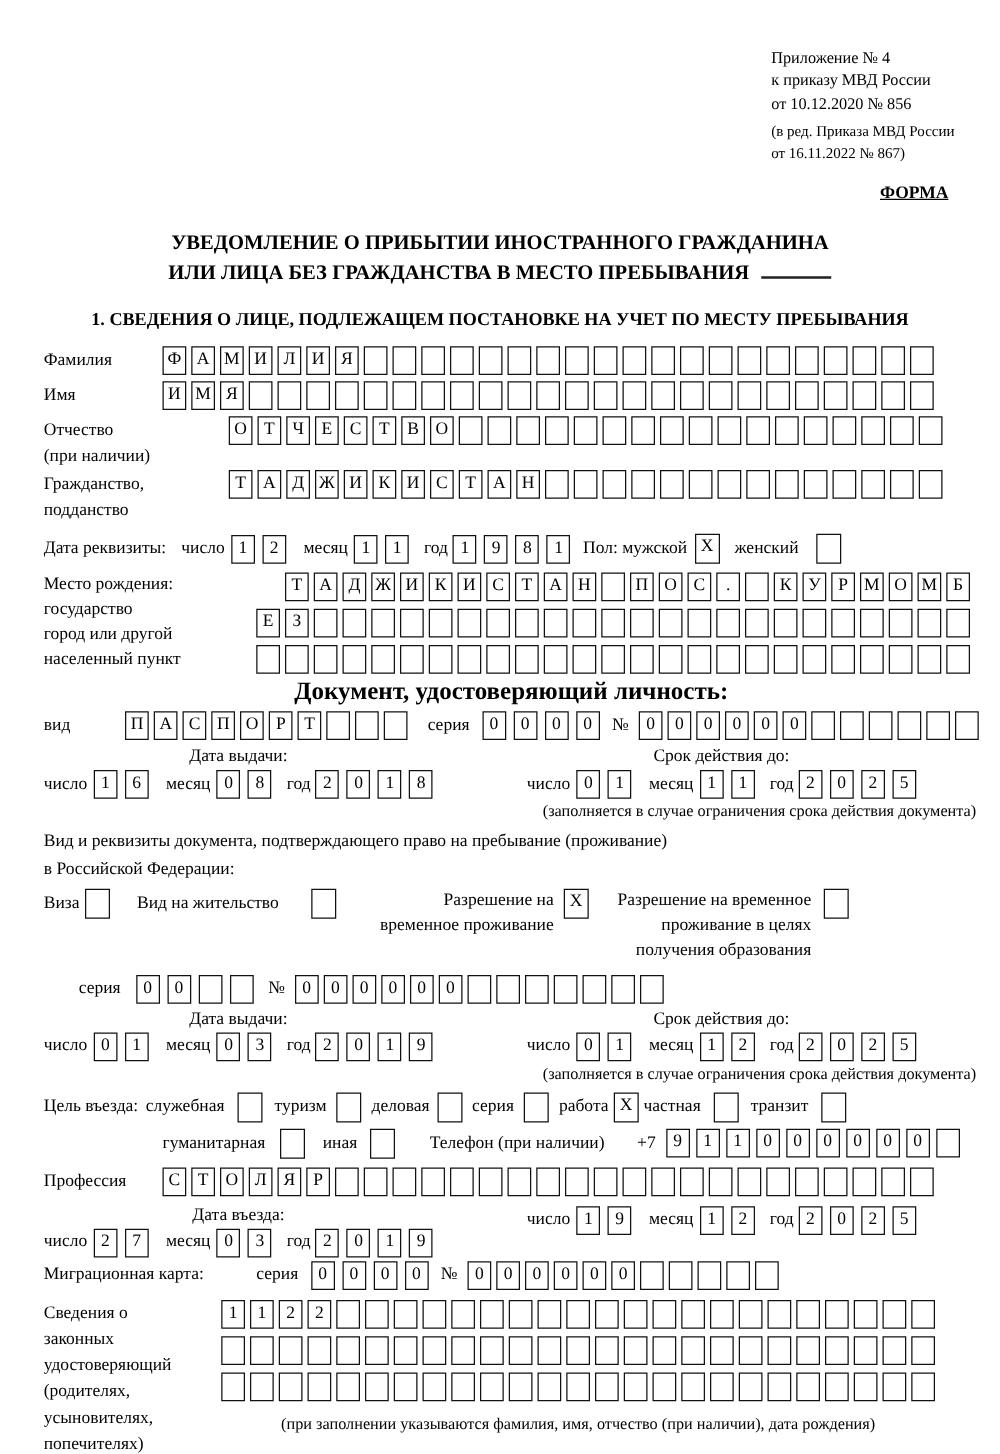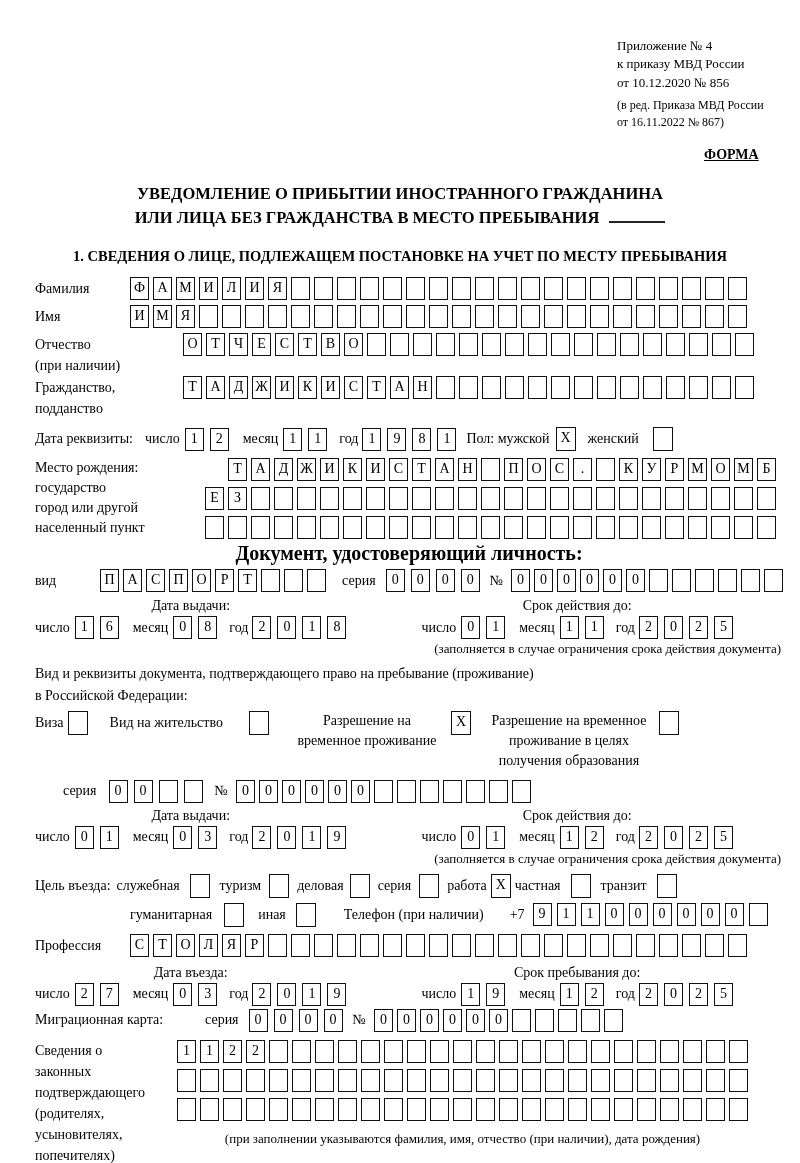--- a/index.html
+++ b/index.html
@@ -46,21 +46,21 @@
   .dg .dlab { margin-right:5px; }
   .dg .glab { margin:0 5px 0 14px; }
   .dg .ylab { margin:0 4px 0 12px; }
   .dg .cells { gap:6px; }
   .dnote { font-size:13px; text-align:right; margin-top:2px; padding-right:2px; }
 
   .intro { line-height:1.6; }
 
   .optrow { display:flex; align-items:flex-start; }
   .optlbl { line-height:24px; }
-  .optlbl.multi { line-height:1.45; text-align:center; }
+  .optlbl.multi { line-height:1.45; text-align:right; }
   .note-bottom { font-size:13px; margin-top:4px; }
 </style>
 </head>
 <body>
 
 <div class="page">
 
   <div class="hdr">
     <div>Приложение № 4</div>
     <div>к приказу МВД России</div>
@@ -603,21 +603,20 @@
             <span class="ylab">год</span>
             <span class="cells">
                 <span class="cell">2</span>
                 <span class="cell">0</span>
                 <span class="cell">1</span>
                 <span class="cell">9</span>
               </span>
           </div>
         </div>
         <div class="dcol" style="margin-left:75px">
-          <div class="dtitle">Срок пребывания до:</div>
           <div class="dg">
             <span class="dlab">число</span>
             <span class="cells">
                 <span class="cell">1</span>
                 <span class="cell">9</span>
               </span>
             <span class="glab">месяц</span>
             <span class="cells">
                 <span class="cell">1</span>
                 <span class="cell">2</span>
@@ -656,21 +655,21 @@
           <span class="cell"></span>
           <span class="cell"></span>
           <span class="cell"></span>
         </span>
     </div>
 
     <div class="frow">
       <span class="lab" style="width:142px; line-height:21px">
         <div>Сведения о</div>
         <div>законных</div>
-        <div>подтверждающего</div>
+        <div>удостоверяющий</div>
         <div>(родителях,</div>
         <div>усыновителях,</div>
         <div>попечителях)</div>
       </span>
       <span class="stack">
         <span class="cells">
             <span class="cell">1</span>
             <span class="cell">1</span>
             <span class="cell">2</span>
             <span class="cell">2</span>

